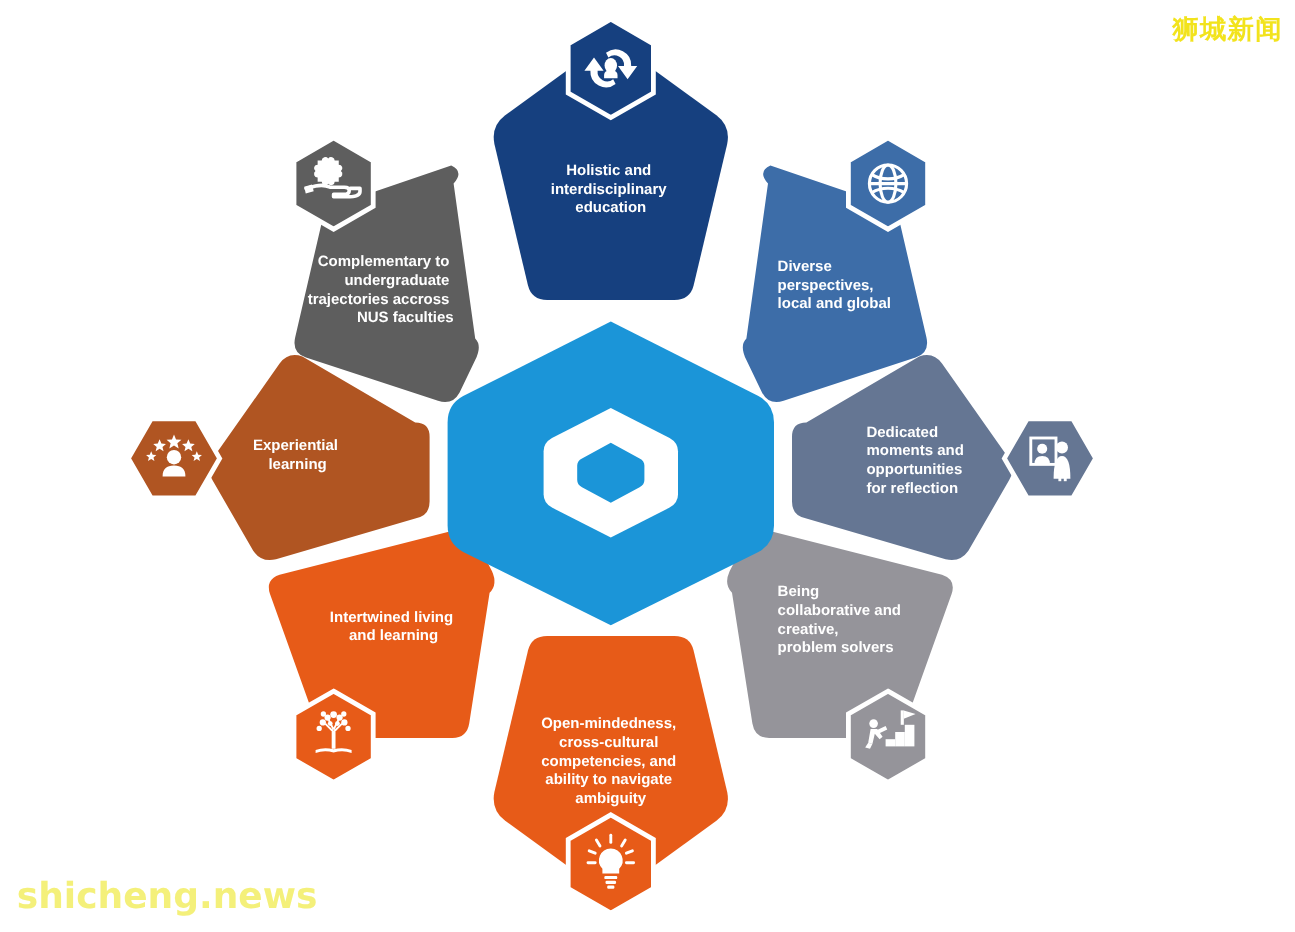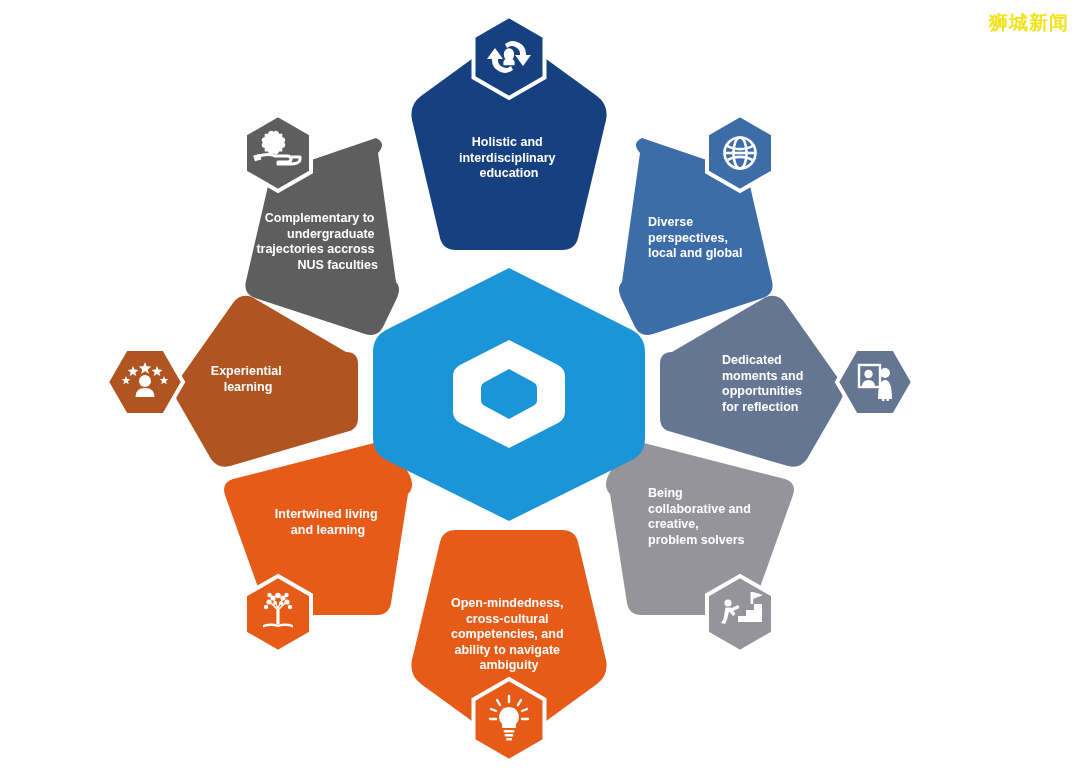--- a/index.html
+++ b/index.html
@@ -13,21 +13,21 @@
   svg#diagram{position:absolute;left:0;top:0;width:1079px;height:777px;display:block;}
   .petal-label{
     fill:#ffffff;font-weight:bold;font-size:12.5px;
     font-family:"Liberation Sans","DejaVu Sans",sans-serif;
   }
   .wm{
     position:absolute;font-weight:bold;
     font-family:"DejaVu Sans","Liberation Sans",sans-serif;
     pointer-events:none;white-space:nowrap;
   }
-  #wm-top{right:10px;top:10px;font-size:19px;color:#f2e31c;letter-spacing:1px;}
+  #wm-top{right:10px;top:10px;font-size:22px;color:#f2e31c;letter-spacing:1px;}
   #wm-bottom{left:14px;bottom:12px;font-size:30px;color:#f4f07a;letter-spacing:0px;}
 </style>
 </head>
 <body>
 
 <div id="stage">
 
   <svg id="diagram" viewBox="0 0 1079 777">
     <defs>
 
@@ -215,13 +215,14 @@
     </g>
 
     <g>
       <path fill="#1B95D8" d="M 509,268 L 632,330 Q 645,337 645,352 L 645,438 Q 645,453 632,460 L 509,521 L 386,460 Q 373,453 373,438 L 373,352 Q 373,337 386,330 Z"></path>
       <path fill="#ffffff" d="M 509,340 L 558,365 Q 565,369 565,376 L 565,412 Q 565,419 558,423 L 509,448 L 460,423 Q 453,419 453,412 L 453,376 Q 453,369 460,365 Z"></path>
       <path fill="#1B95D8" d="M 509,369 L 533,382 Q 537,384 537,388 L 537,400 Q 537,404 533,406 L 509,419 L 485,406 Q 481,404 481,400 L 481,388 Q 481,384 485,382 Z"></path>
     </g>
   </svg>
 
   <div class="wm" id="wm-top">狮城新闻</div>
+  <div class="wm" id="wm-bottom">shicheng.news</div>
 </div>
 
 </body></html>

